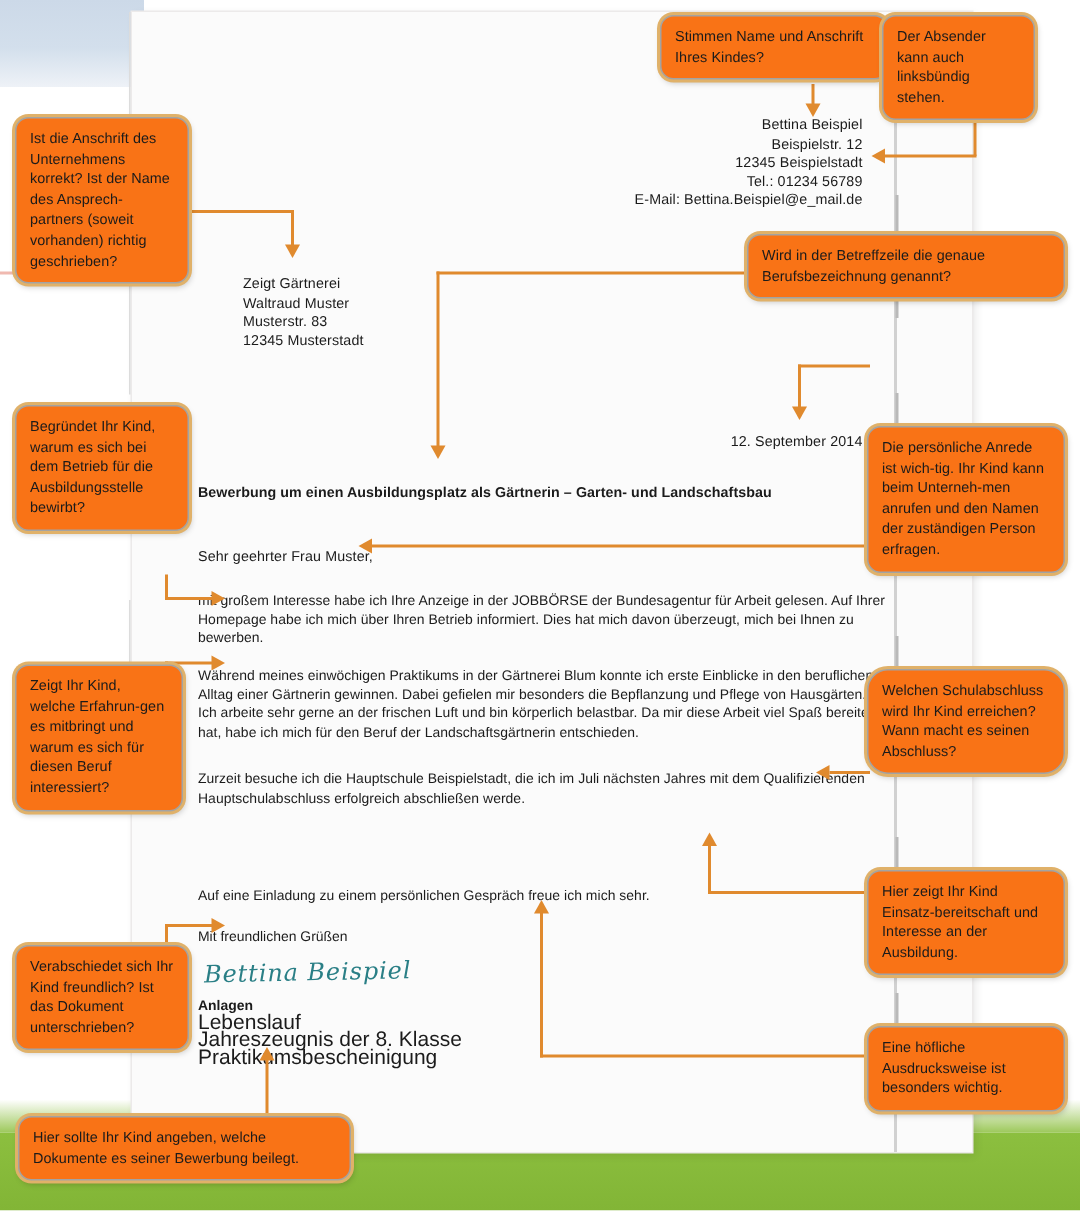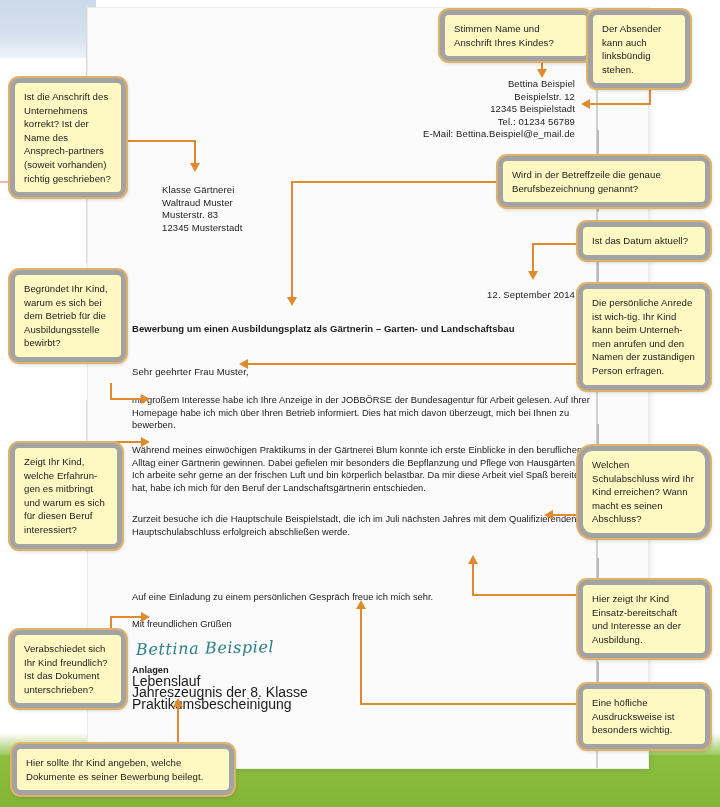--- a/index.html
+++ b/index.html
@@ -73,22 +73,22 @@
     font-family:"DejaVu Serif", serif;
     font-style:italic;font-size:16px;color:#2a7f86;letter-spacing:.6px;
     transform:rotate(-1.2deg);transform-origin:left center;
   }
   .attach-title{position:absolute;left:44px;top:657px;font-size:9.3px;font-weight:bold;}
   .attach-list{position:absolute;left:44px;top:668px;font-size:14px;line-height:11.4px;}
 
   
   .cbox{
     position:absolute;
-    background:#fef9c3;
-    border:5px solid #a3a3a3;
+    background:#f97316;
+    border:1px solid #a3a3a3;
     border-radius:9px;
     box-shadow:0 0 0 2px #e0b169, 1px 2px 4px rgba(0,0,0,.22);
     box-sizing:border-box;
     padding:7px 9px;
     font-size:9.6px;
     line-height:13.6px;
     color:#1b1b1b;
     letter-spacing:.05px;
     z-index:30;
   }
@@ -115,21 +115,21 @@
   <div class="band-blue"></div>
   <div class="band-green-fade"></div>
   <div class="band-green"></div>
 
   <div class="page"></div>
   <div class="page-inner-right-edge"></div>
 
   <div class="letter">
 
     <div class="addr-recipient">
-      <div>Klasse Gärtnerei</div>
+      <div>Zeigt Gärtnerei</div>
       <div>Waltraud Muster</div>
       <div>Musterstr. 83</div>
       <div>12345 Musterstadt</div>
     </div>
 
     <div class="addr-sender">
       <div>Bettina Beispiel</div>
       <div>Beispielstr. 12</div>
       <div>12345 Beispielstadt</div>
       <div>Tel.: 01234 56789</div>
@@ -225,23 +225,20 @@
   </div>
 
   <div class="cbox" style="left:588px;top:10px;width:102px;">
     <span>Der Absender kann auch linksbündig stehen.</span>
   </div>
 
   <div class="cbox" style="left:498px;top:156px;width:212px;">
     <span>Wird in der Betreffzeile die genaue Berufsbezeichnung genannt?</span>
   </div>
 
-  <div class="cbox" style="left:578px;top:222px;width:132px;">
-    <span>Ist das Datum aktuell?</span>
-  </div>
 
   <div class="cbox" style="left:578px;top:284px;width:132px;">
     <span>Die persönliche Anrede ist wich-tig. Ihr Kind kann beim Unterneh-men anrufen und den Namen der zuständigen Person erfragen.</span>
   </div>
 
   <div class="cbox" style="left:10px;top:270px;width:116px;">
     <span>Begründet Ihr Kind, warum es sich bei dem Betrieb für die Ausbildungsstelle bewirbt?</span>
   </div>
 
   <div class="cbox" style="left:10px;top:443px;width:112px;">

